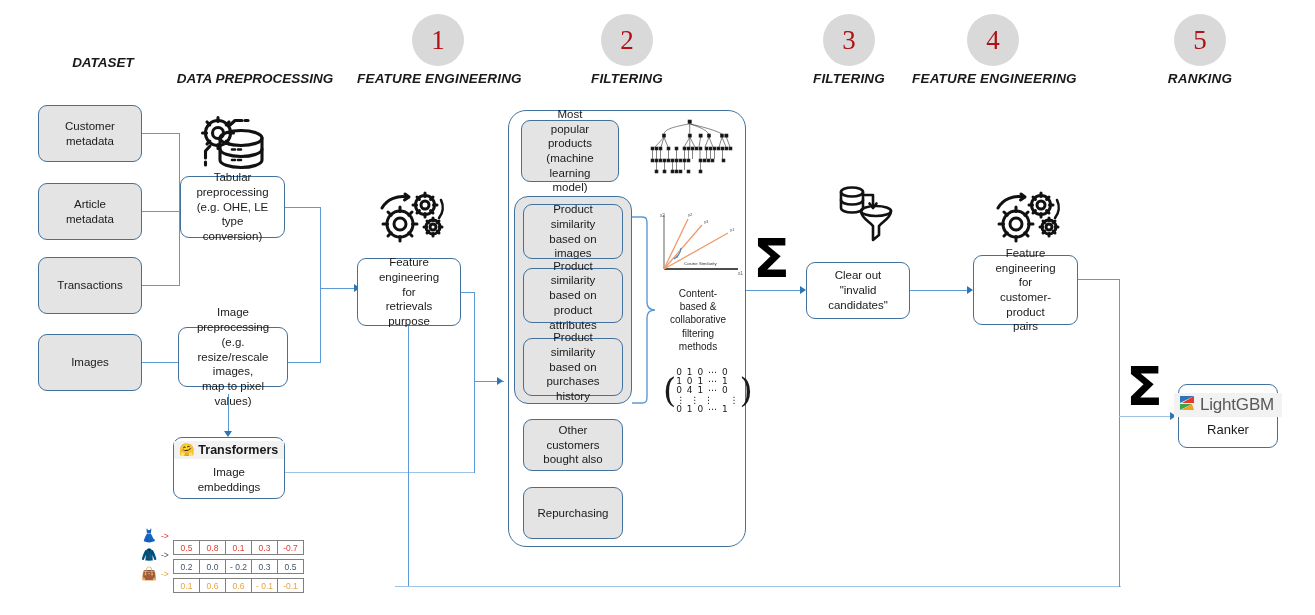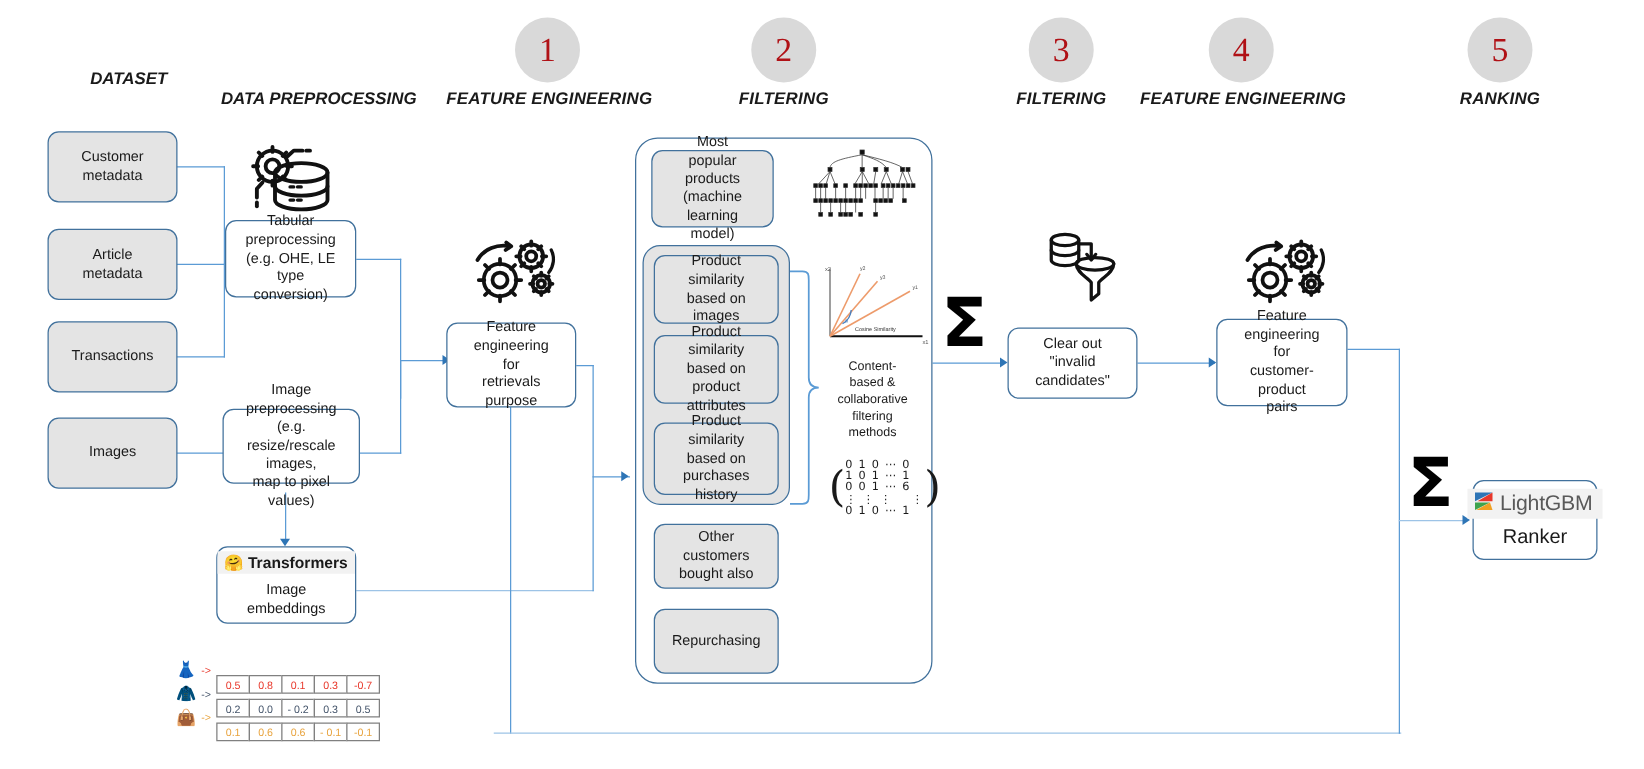--- a/index.html
+++ b/index.html
@@ -46,21 +46,21 @@
   .emb-arrow{font-size:8.5px;margin-right:3px;width:10px;}
   .emb-cells{display:flex;}
   .emb-cells span{box-sizing:border-box;border:1px solid #808080;
       width:27px;height:15px;font-size:8.5px;display:flex;
       align-items:center;justify-content:center;margin-left:-1px;background:#fff;margin-top:24px;}
 
   
   .lgbm-head{display:flex;align-items:center;justify-content:center;gap:5px;
       background:#f2f2f2;padding:1px 8px 1px 5px;}
   .lgbm-text{font-size:17px;color:#595959;letter-spacing:-.2px;}
-  .lgbm-sub{font-size:16px;margin-top:5px;}
+  .lgbm-sub{font-size:13px;margin-top:5px;}
 
   
   .matrix{font-family:"DejaVu Sans",sans-serif;font-size:9px;line-height:1.02;
       letter-spacing:1px;white-space:pre;}
   .mat-wrap{display:flex;align-items:center;}
   .brk{font-size:34px;line-height:.85;font-family:"DejaVu Serif",serif;}
 
   .hf-badge{display:inline-flex;align-items:center;gap:3px;background:#f2f2f2;
       padding:1px 6px;font-size:12.5px;font-weight:bold;}
 </style>
@@ -362,21 +362,21 @@
 <div class="abs" style="left:658px;top:287px;width:80px;text-align:center;font-size:10px;line-height:1.32;white-space:pre-line;">Content-
 based &amp;
 collaborative
 filtering
 methods</div>
 
 <div class="abs mat-wrap" style="left:663px;top:368px;">
   <span class="brk">(</span>
   <span class="matrix"><span>0 1 0 ⋯ 0</span>
 <span>1 0 1 ⋯ 1</span>
-<span>0 0 1 ⋯ 6</span>
+<span>0 4 1 ⋯ 0</span>
 <span>⋮ ⋮ ⋮    ⋮</span>
 <span>0 1 0 ⋯ 1</span></span>
   <span class="brk">)</span>
 </div>
 
 <div class="abs" style="left:630px;top:215px;">
 <svg width="28" height="190" viewBox="0 0 28 190" fill="none" stroke="#5b9bd5" stroke-width="1.4">
   <path d="M2 2h10c5 0 5 3 5 7v78c0 5 2 8 8 8-6 0-8 3-8 8v78c0 4 0 7-5 7H2"></path>
 </svg></div>
 

